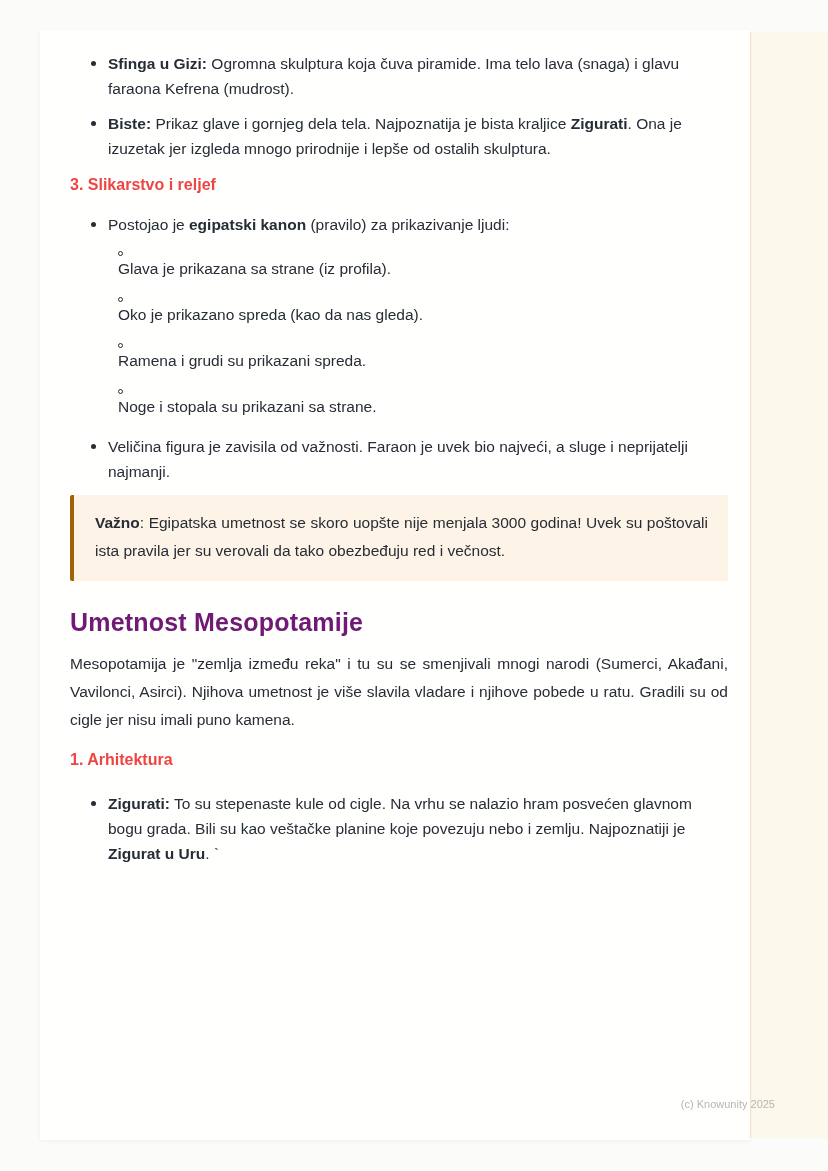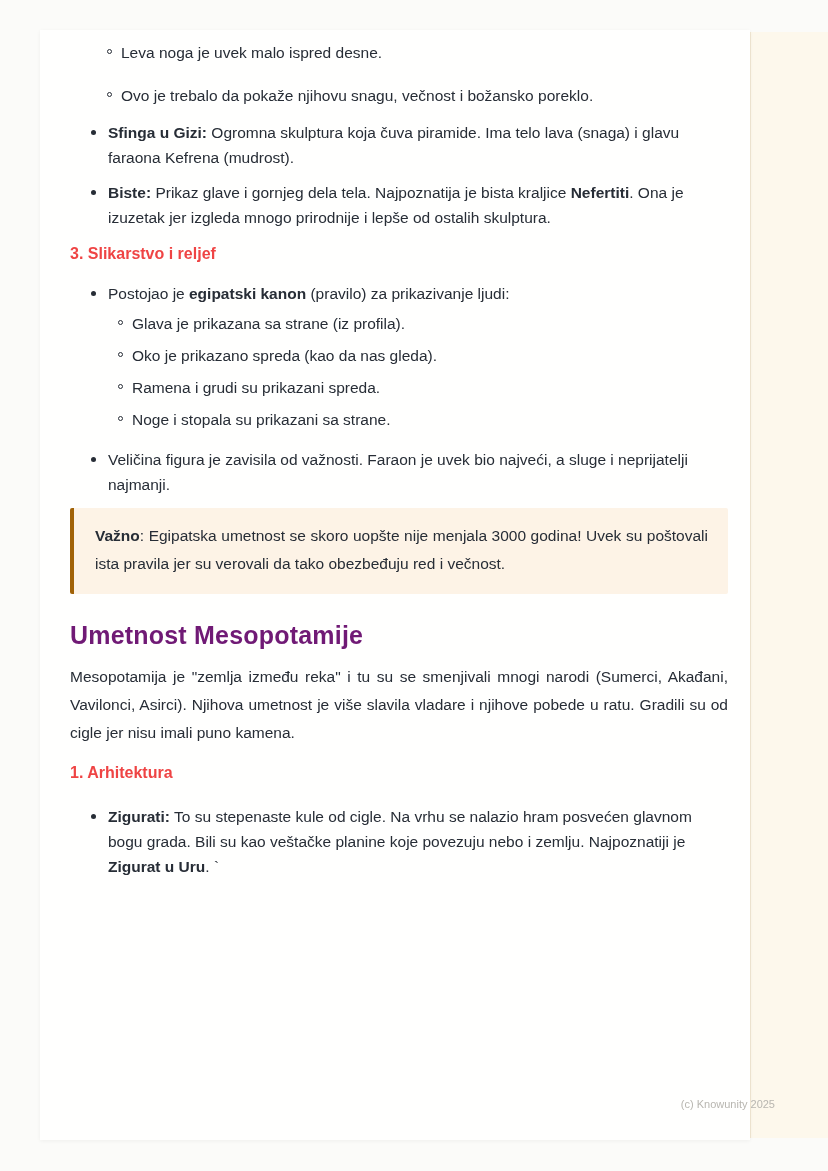--- a/index.html
+++ b/index.html
@@ -36,21 +36,21 @@
     flex:none; width:5px; height:5px; border-radius:50%;
     border:1.5px solid #272d36; margin:9px 9px 0 0;
   }
 
   ul.top-sublist { margin:0 0 12px 37px; }
   ul.top-sublist li + li { margin-top:18px; }
 
   ul.main > li { margin-bottom:10px; }
 
   ul.kanon { margin:5px 0 5px 10px; }
-  ul.kanon > li { margin-bottom:7px; }
+  ul.kanon > li { margin-bottom:7px;flex-direction:column; }
   ul.kanon > li:last-child { margin-bottom:0; }
 
   h3 { font-size:16px; font-weight:700; color:#ef4444; margin:2px 0 14px 0; line-height:26px; }
   h3.arch { margin:13px 0 18px 0; }
 
   h1 {
     font-size:25px; line-height:30px; font-weight:700;
     color:#701a75; margin:26px 0 13px 0; letter-spacing:0.2px;
   }
 
@@ -70,42 +70,32 @@
     font-size:11px; line-height:14px; color:#b8b6b0;
   }
 </style>
 </head>
 <body>
 
 <div class="side-strip"></div>
 
 <div class="page">
 
-  <ul class="top-sublist">
-    <li>
-      <span class="circ"></span>
-      <div class="li-body">Leva noga je uvek malo ispred desne.</div>
-    </li>
-    <li>
-      <span class="circ"></span>
-      <div class="li-body">Ovo je trebalo da pokaže njihovu snagu, večnost i božansko poreklo.</div>
-    </li>
-  </ul>
 
   <ul class="main">
     <li>
       <span class="disc"></span>
       <div class="li-body">
         <span class="b">Sfinga u Gizi:</span><span> Ogromna skulptura koja čuva piramide. Ima telo lava (snaga) i glavu faraona Kefrena (mudrost).</span>
       </div>
     </li>
     <li>
       <span class="disc"></span>
       <div class="li-body">
-        <span class="b">Biste:</span><span> Prikaz glave i gornjeg dela tela. Najpoznatija je bista kraljice </span><span class="b">Nefertiti</span><span>. Ona je izuzetak jer izgleda mnogo prirodnije i lepše od ostalih skulptura.</span>
+        <span class="b">Biste:</span><span> Prikaz glave i gornjeg dela tela. Najpoznatija je bista kraljice </span><span class="b">Zigurati</span><span>. Ona je izuzetak jer izgleda mnogo prirodnije i lepše od ostalih skulptura.</span>
       </div>
     </li>
   </ul>
 
   <h3>3. Slikarstvo i reljef</h3>
 
   <ul class="main">
     <li>
       <span class="disc"></span>
       <div class="li-body">

